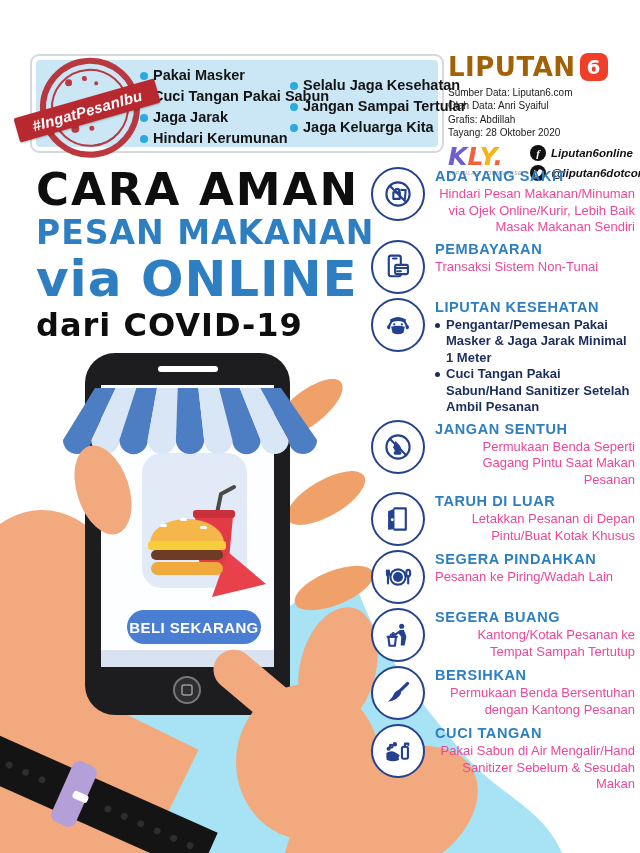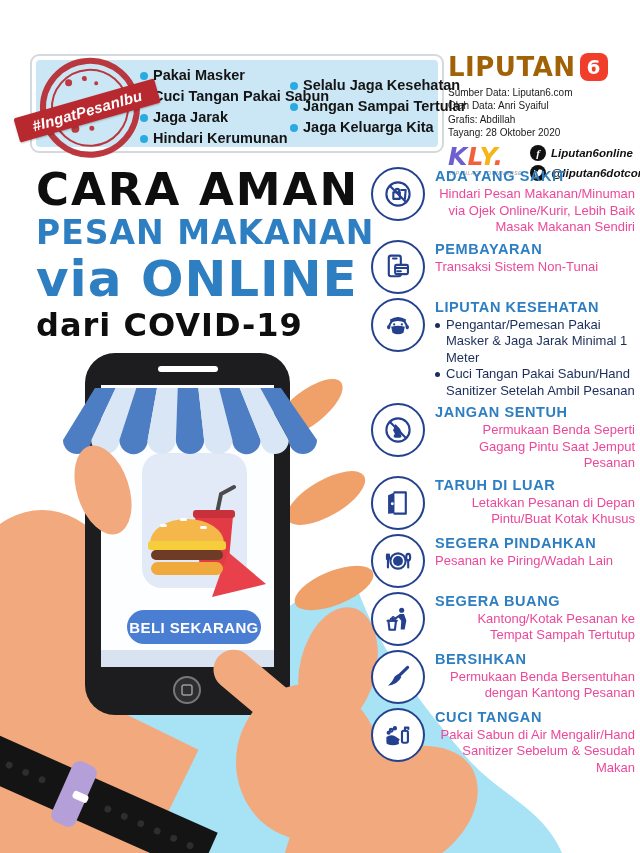--- a/index.html
+++ b/index.html
@@ -78,21 +78,21 @@
   .tip-row{display:flex;gap:10px;align-items:flex-start;}
   .tip-icon-wrap{
     width:54px;height:54px;border-radius:50%;background:#fff;border:2.5px solid #23418f;box-sizing:border-box;
     display:flex;align-items:center;justify-content:center;flex-shrink:0;
   }
   .tip-icon-wrap svg{width:34px;height:34px;}
   .tip-text{padding-top:1px;}
   .tip-heading{font-size:14.5px;font-weight:800;color:#2e7ec2;letter-spacing:.6px;margin-bottom:2px;}
   .tip-body{font-size:13px;color:#ec4899;line-height:1.27;font-weight:500;text-align:right;}
   .tip-bullets{list-style:none;margin:0;padding:0;}
-  .tip-bullets li{font-size:13px;color:#1b2d5b;line-height:1.27;font-weight:400;position:relative;padding-left:11px;}
+  .tip-bullets li{font-size:13px;color:#1b2d5b;line-height:1.27;font-weight:700;position:relative;padding-left:11px;}
   .tip-bullets li::before{content:"";position:absolute;left:0;top:6px;width:5px;height:5px;border-radius:50%;background:#1b2d5b;}
   .icon-navy{stroke:#23418f;fill:none;stroke-width:1.5;stroke-linecap:round;stroke-linejoin:round;}
   .icon-navy-fill{fill:#23418f;stroke:none;}
 </style>
 </head>
 <body>
 
 <svg id="bg-illustration" viewBox="0 0 640 853" xmlns="http://www.w3.org/2000/svg">
 
   <path d="M0,565 C60,528 112,602 172,641 C232,679 292,586 352,572
@@ -320,21 +320,21 @@
         <g class="icon-navy">
             <circle cx="12" cy="12" r="8.2"></circle>
             <line x1="6.2" y1="6.2" x2="17.8" y2="17.8"></line>
           </g>
         <path class="icon-navy-fill" d="M10.2,7.8 l3.2,3.4 1.6,3.6 -4.6,1.2 -1.8,-3.8 z"></path>
         <rect class="icon-navy-fill" x="9" y="15" width="5.4" height="2.4" rx="1"></rect>
       </svg>
     </div>
     <div class="tip-text">
       <div class="tip-heading">JANGAN SENTUH</div>
-      <div class="tip-body">Permukaan Benda Seperti Gagang Pintu Saat Jemput Pesanan</div>
+      <div class="tip-body">Permukaan Benda Seperti Gagang Pintu Saat Makan Pesanan</div>
     </div>
   </div>
 
   <div class="tip-row">
     <div class="tip-icon-wrap">
       <svg viewBox="0 0 24 24">
         <g class="icon-navy">
             <path d="M9.5,4.5 h8 v15 h-8"></path>
           </g>
         <path class="icon-navy-fill" d="M9.5,4.5 L5,6.5 v13 l4.5,-0.2 z"></path>

